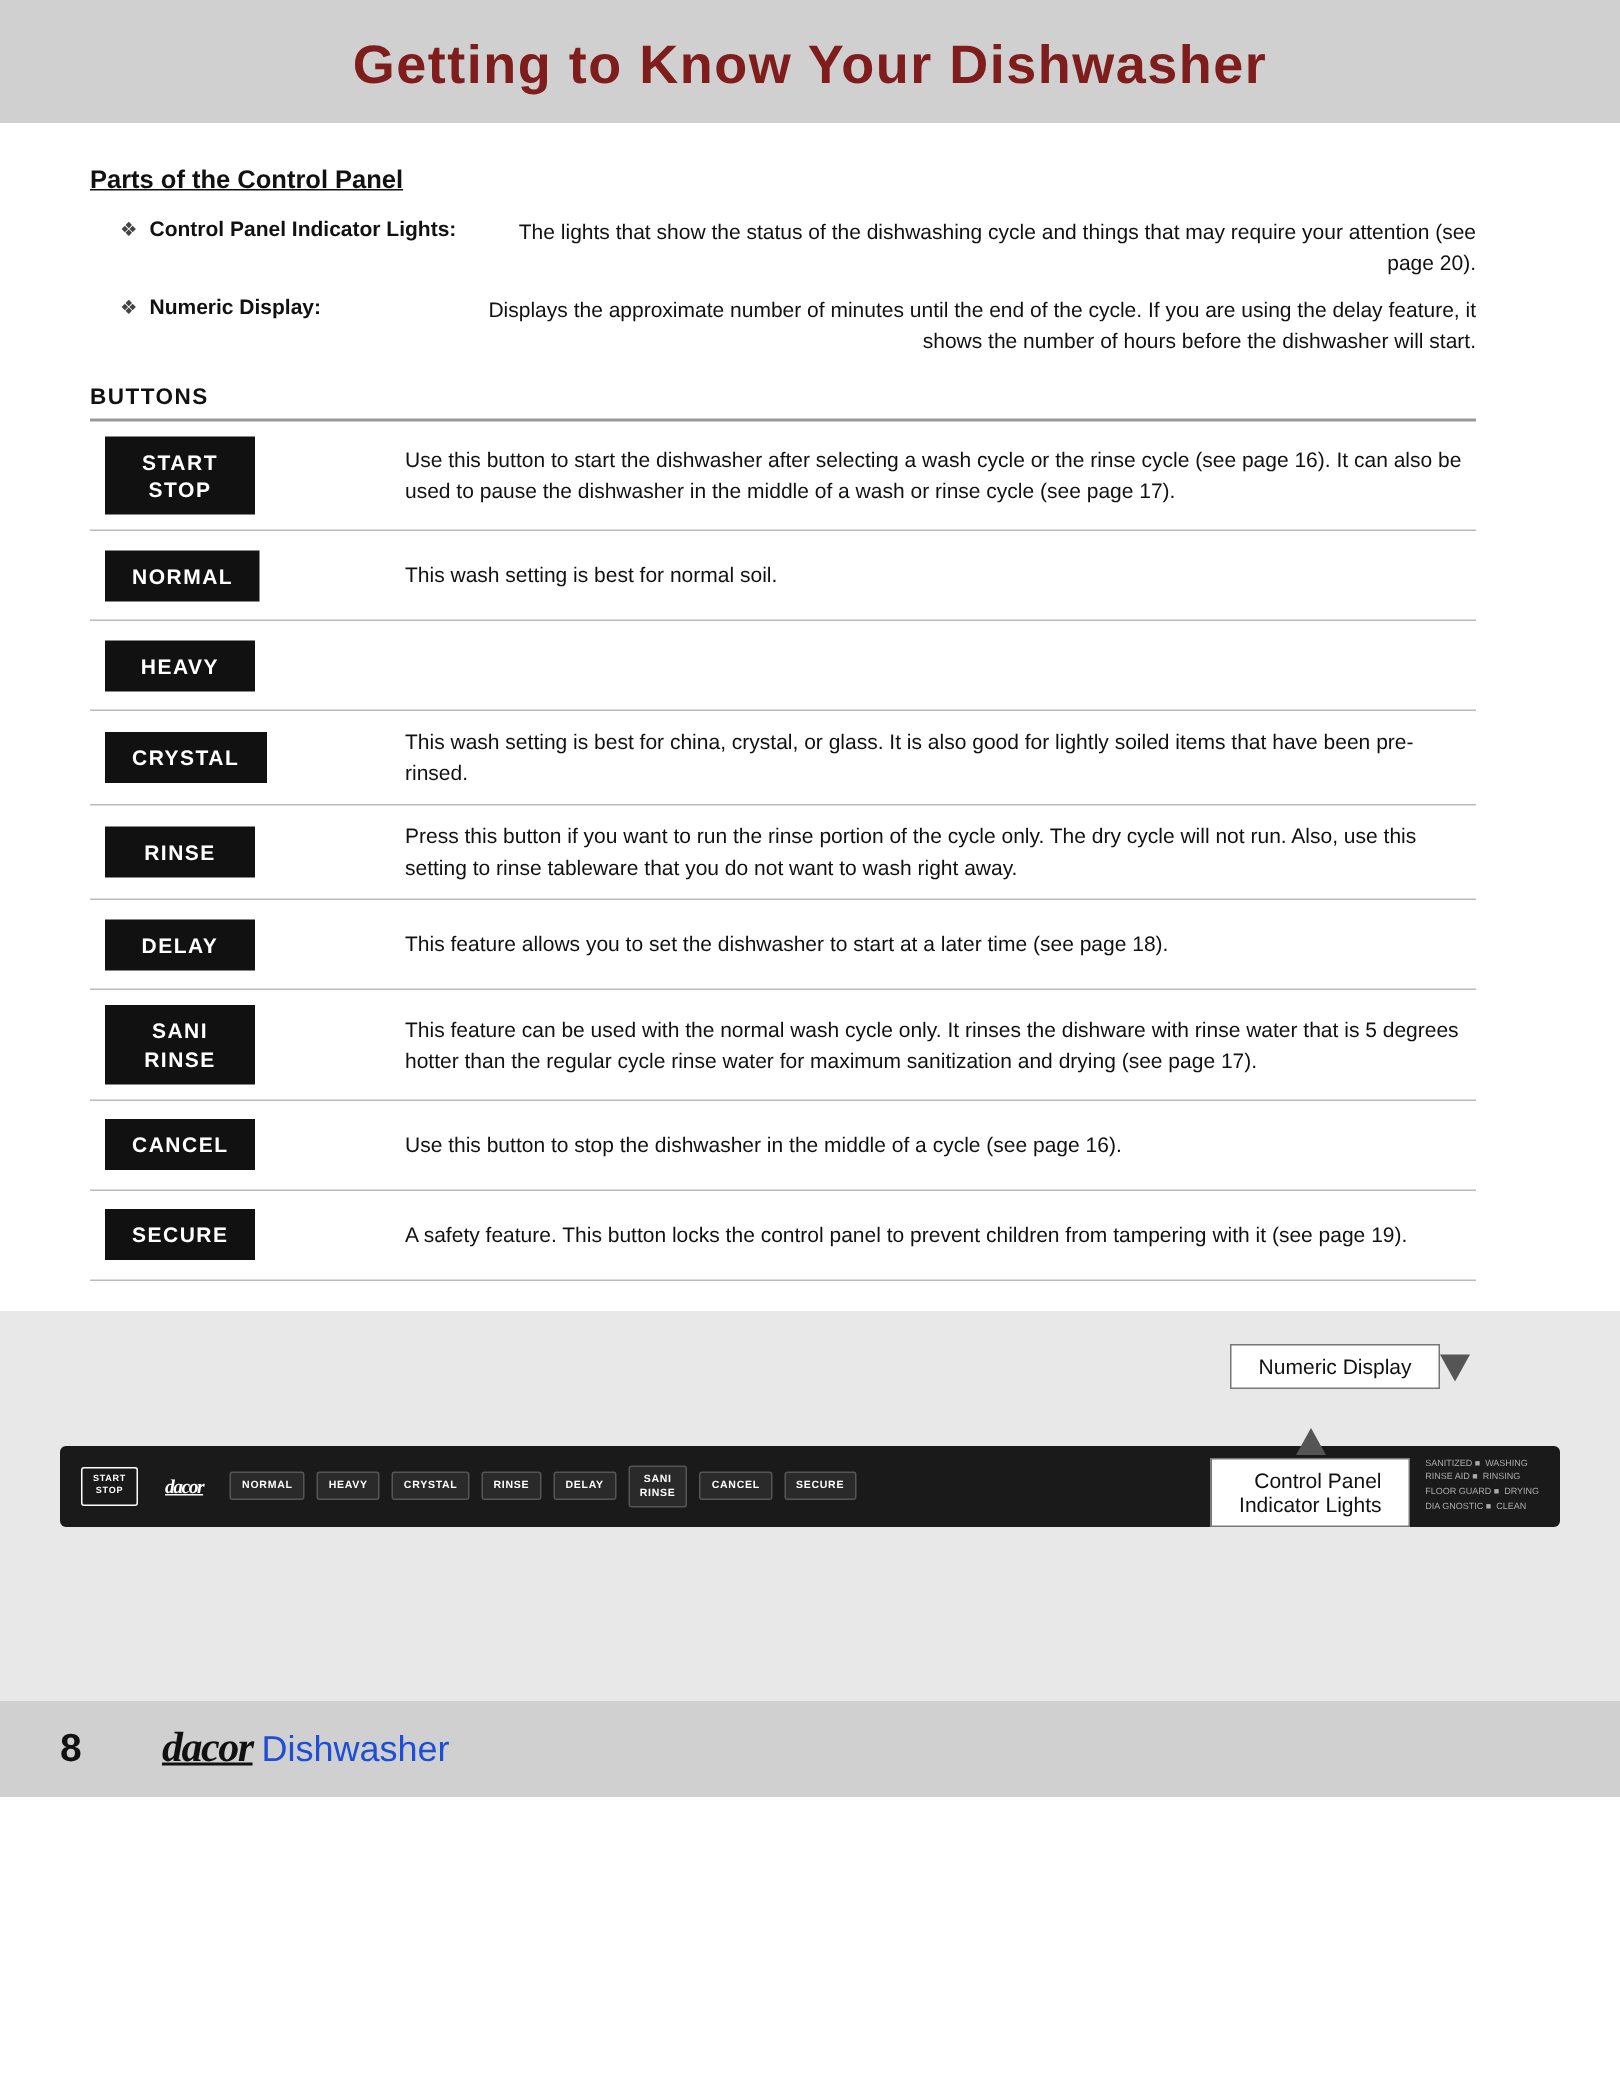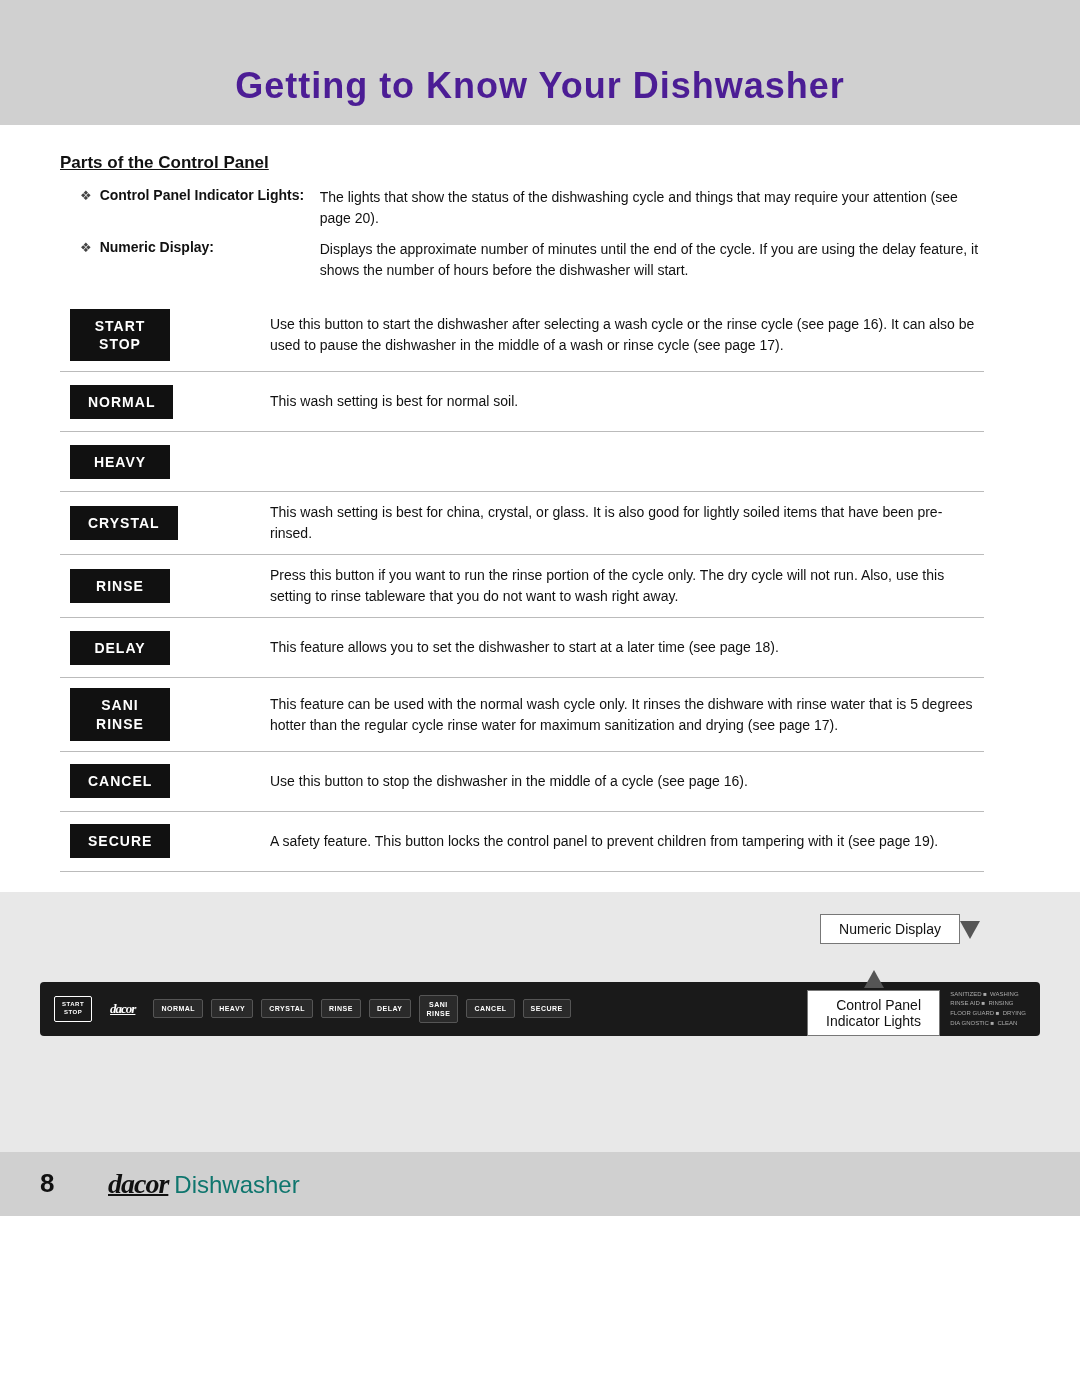--- a/index.html
+++ b/index.html
@@ -14,22 +14,21 @@
     
     .page-header {
       background: #d0d0d0;
       text-align: center;
       padding: 22px 40px 18px;
     }
     .page-header h1 {
       font-size: 36px;
       font-weight: 900;
       letter-spacing: 1px;
-      color: #4c1d95;
-      margin-top: 43px;
+      color: #7f1d1d;
     }
 
     
     .main-content {
       padding: 28px 96px 20px 60px;
       background: #fff;
     }
 
     
     .section-heading {
@@ -58,20 +57,21 @@
     }
     .definition-term {
       font-weight: 900;
       font-size: 14px;
       min-width: 220px;
       flex-shrink: 0;
     }
     .definition-desc {
       font-size: 14px;
       line-height: 1.5;
+      text-align: right;
     }
 
     
     .buttons-heading {
       font-size: 15px;
       font-weight: 900;
       letter-spacing: 1px;
       margin-bottom: 0;
       padding-bottom: 6px;
       border-bottom: 2px solid #999;
@@ -246,21 +246,21 @@
       letter-spacing: -1px;
       margin-left: 10px;
     }
     .footer-brand-underline {
       text-decoration: underline;
       text-decoration-thickness: 2px;
     }
     .footer-product {
       font-size: 24px;
       font-weight: 400;
-      color: #0f766e;
+      color: #1d4ed8;
     }
     .footer-logo-area {
       display: flex;
       align-items: baseline;
       gap: 6px;
     }
   </style>
 </head>
 <body>
 
@@ -278,20 +278,21 @@
       <span class="definition-term">Control Panel Indicator Lights:</span>
       <span class="definition-desc">The lights that show the status of the dishwashing cycle and things that may require your attention (see page 20).</span>
     </div>
     <div class="definition-item">
       <span class="definition-bullet">❖</span>
       <span class="definition-term">Numeric Display:</span>
       <span class="definition-desc">Displays the approximate number of minutes until the end of the cycle. If you are using the delay feature, it shows the number of hours before the dishwasher will start.</span>
     </div>
   </div>
 
+  <div class="buttons-heading">BUTTONS</div>
 
   <div id="button-rows">
       <div class="button-row">
         <div class="button-label-col">
           <div class="button-badge">START<br>STOP</div>
         </div>
         <div class="button-desc">Use this button to start the dishwasher after selecting a wash cycle or the rinse cycle (see page 16). It can also be used to pause the dishwasher in the middle of a wash or rinse cycle (see page 17).</div>
       </div>
       <div class="button-row">
         <div class="button-label-col">

